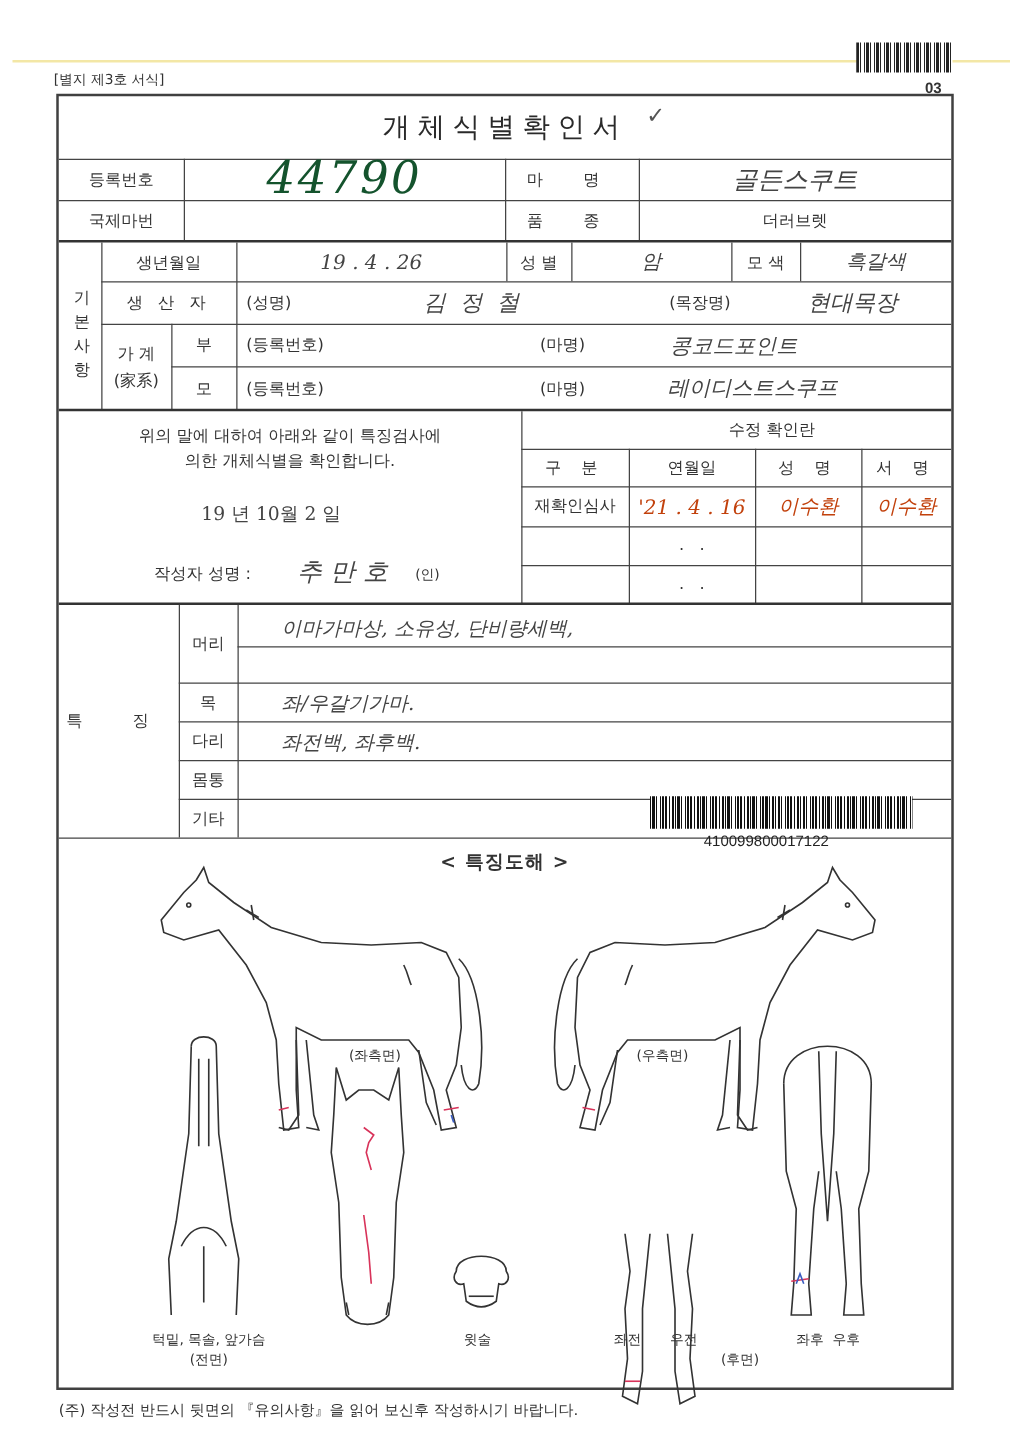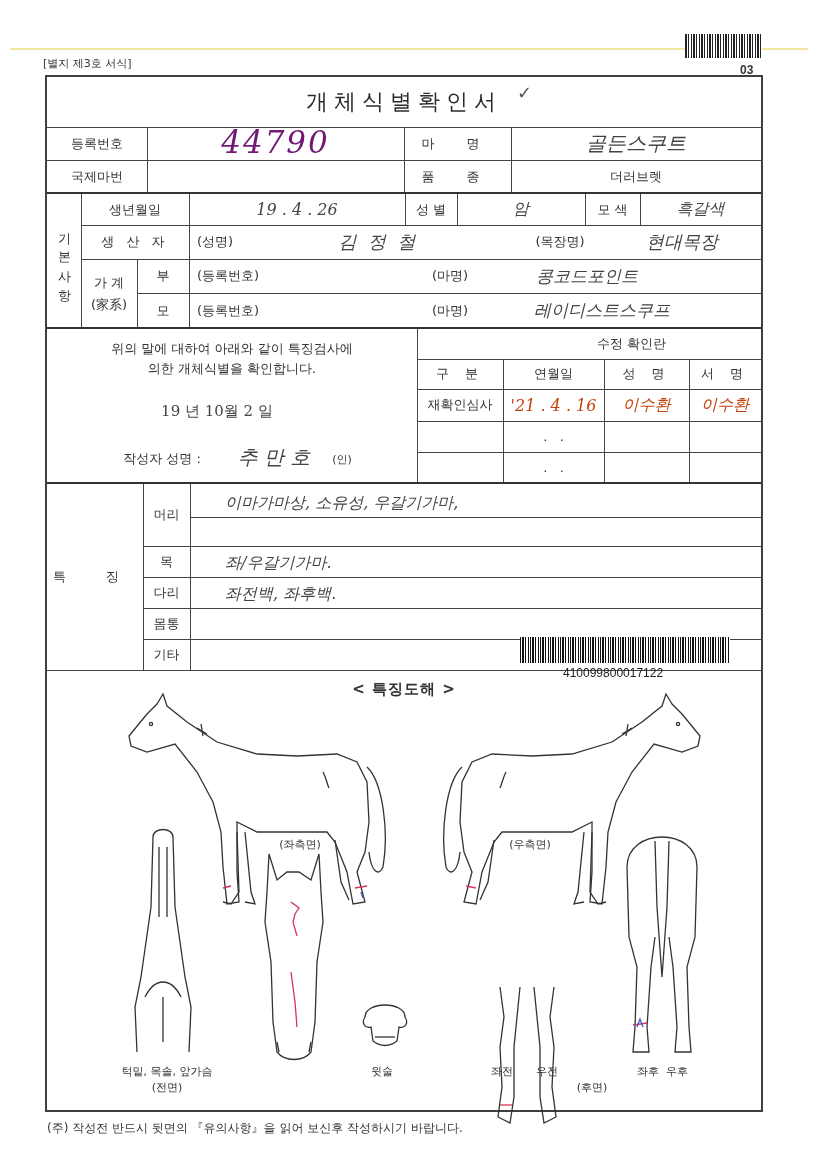--- a/index.html
+++ b/index.html
@@ -40,21 +40,21 @@
 <div class="form-no">[별지 제3호 서식]</div>
 
 <div class="form">
 
   <div class="title">개체식별확인서</div>
   <div class="check" style="left:470px; top:5px;">✓</div>
   <div class="hl" style="left:0; top:50px; width:714px;"></div>
 
   <div class="lbl" style="left:0; top:50px; width:100px; height:33px;">등록번호</div>
   <div class="vl" style="left:100px; top:50px; height:66px;"></div>
-  <div class="hand" style="left:100px; top:46px; width:257px; height:38px; font-size:31px; color:#701a75; font-style:italic; letter-spacing:2px;">44790</div>
+  <div class="hand" style="left:100px; top:46px; width:257px; height:38px; font-size:36px; color:#14532d; font-style:italic; letter-spacing:2px;">44790</div>
   <div class="vl" style="left:357px; top:50px; height:66px;"></div>
   <div class="lbl" style="left:357px; top:50px; width:107px; height:33px; letter-spacing:14px;">마  명</div>
   <div class="vl" style="left:464px; top:50px; height:66px;"></div>
   <div class="hand" style="left:464px; top:50px; width:250px; height:33px; font-size:20px;">골든스쿠트</div>
   <div class="hl" style="left:0; top:83px; width:714px;"></div>
 
   <div class="lbl" style="left:0; top:83px; width:100px; height:33px;">국제마번</div>
   <div class="hand" style="left:100px; top:83px; width:257px; height:33px;"></div>
   <div class="lbl" style="left:357px; top:83px; width:107px; height:33px; letter-spacing:14px;">품  종</div>
   <div class="lbl" style="left:464px; top:83px; width:250px; height:33px;">더러브렛</div>
@@ -100,21 +100,21 @@
   <div class="hl thick" style="left:0; top:250px; width:714px;"></div>
 
   <div class="lbl" style="left:0; top:262px; width:370px; height:20px;">위의 말에 대하여 아래와 같이 특징검사에</div>
   <div class="lbl" style="left:0; top:282px; width:370px; height:20px;">의한 개체식별을 확인합니다.</div>
   <div class="hand" style="left:60px; top:322px; width:220px; height:24px; font-size:15px; font-style:normal;">19 년 10월 2 일</div>
   <div class="lbl" style="left:60px; top:370px; width:110px; height:24px;">작성자 성명 :</div>
   <div class="hand" style="left:172px; top:364px; width:110px; height:32px; font-size:20px;">추 만 호</div>
   <div class="lbl" style="left:280px; top:372px; width:30px; height:20px; font-size:11px;">(인)</div>
   <div class="vl" style="left:370px; top:252px; height:154px;"></div>
 
-  <div class="lbl" style="left:390px; top:252px; width:356px; height:30px;padding-left:33px;">수정 확인란</div>
+  <div class="lbl" style="left:376px; top:252px; width:356px; height:30px;padding-left:33px;">수정 확인란</div>
   <div class="hl" style="left:370px; top:282px; width:344px;"></div>
   <div class="lbl" style="left:370px; top:282px; width:86px; height:30px; letter-spacing:6px;">구 분</div>
   <div class="lbl" style="left:456px; top:282px; width:101px; height:30px;">연월일</div>
   <div class="lbl" style="left:557px; top:282px; width:85px; height:30px; letter-spacing:6px;">성 명</div>
   <div class="lbl" style="left:642px; top:282px; width:72px; height:30px; letter-spacing:6px;">서 명</div>
   <div class="hl" style="left:370px; top:312px; width:344px;"></div>
   <div class="vl" style="left:456px; top:282px; height:124px;"></div>
   <div class="vl" style="left:557px; top:282px; height:124px;"></div>
   <div class="vl" style="left:642px; top:282px; height:124px;"></div>
 
@@ -127,21 +127,21 @@
   <div class="hl" style="left:370px; top:375px; width:344px;"></div>
   <div class="lbl" style="left:456px; top:375px; width:101px; height:31px; white-space:pre;">.   .</div>
   <div class="hl thick" style="left:0; top:405px; width:714px;"></div>
 
   <div class="lbl" style="left:0; top:407px; width:96px; height:186px; letter-spacing:18px;">특  징</div>
   <div class="vl" style="left:96px; top:407px; height:186px;"></div>
   <div class="vl" style="left:143px; top:407px; height:186px;"></div>
 
   <div class="lbl" style="left:96px; top:407px; width:47px; height:62px;">머리</div>
   <div class="hl" style="left:143px; top:440px; width:571px;"></div>
-  <div class="hand" style="left:148px; top:412px; width:480px; height:28px; font-size:16px; justify-content:flex-start; padding-left:30px;">이마가마상, 소유성, 우갈기가마,</div>
+  <div class="hand" style="left:148px; top:412px; width:480px; height:28px; font-size:16px; justify-content:flex-start; padding-left:30px;">이마가마상, 소유성, 단비량세백,</div>
   <div class="hl" style="left:96px; top:469px; width:618px;"></div>
 
   <div class="lbl" style="left:96px; top:469px; width:47px; height:31px;">목</div>
   <div class="hand" style="left:148px; top:472px; width:300px; height:28px; font-size:16px; justify-content:flex-start; padding-left:30px;">좌/우갈기가마.</div>
   <div class="hl" style="left:96px; top:500px; width:618px;"></div>
 
   <div class="lbl" style="left:96px; top:500px; width:47px; height:31px;">다리</div>
   <div class="hand" style="left:148px; top:503px; width:360px; height:28px; font-size:16px; justify-content:flex-start; padding-left:30px;">좌전백, 좌후백.</div>
   <div class="hl" style="left:96px; top:531px; width:618px;"></div>
 

